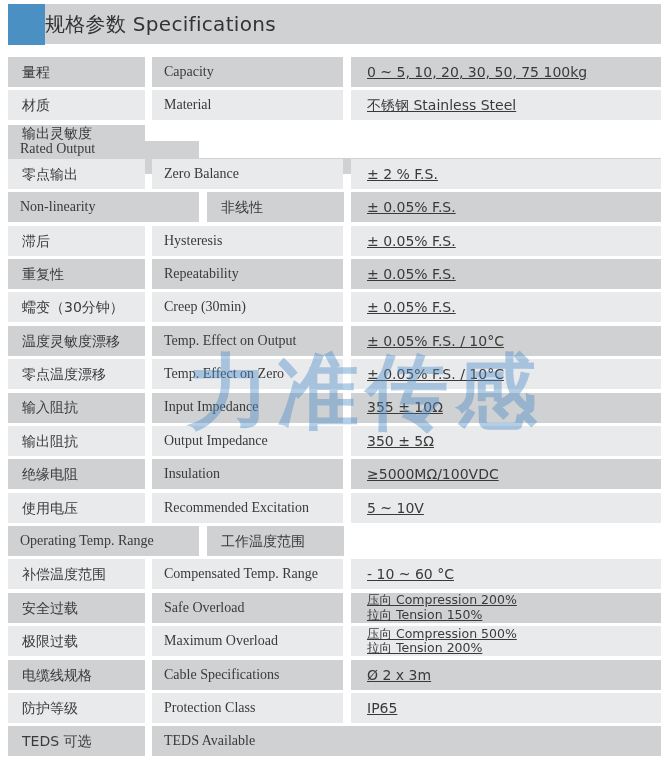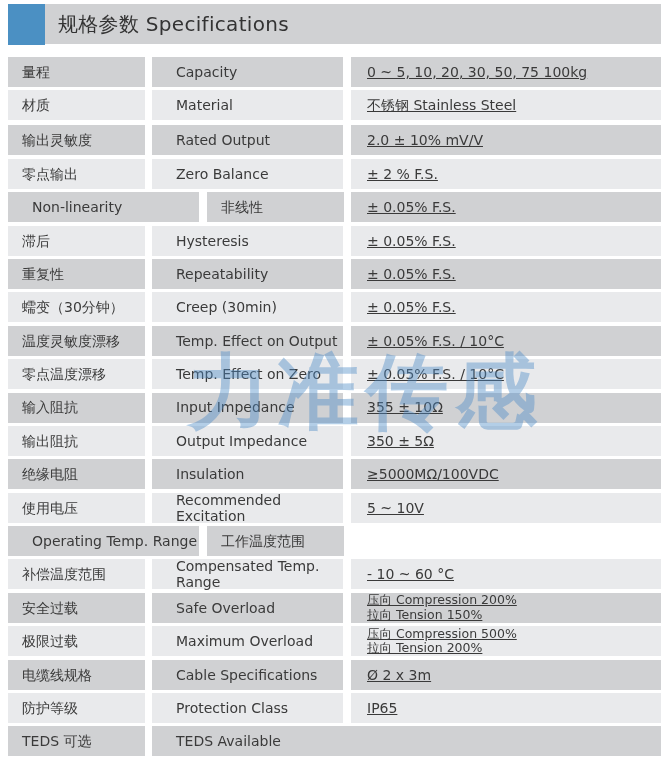--- a/index.html
+++ b/index.html
@@ -32,21 +32,20 @@
     width: 37px;
     height: 41px;
     background: var(--accent, #4b90c3);
     flex: 0 0 auto;
   }
   .header-bar {
     flex: 1;
     background: var(--row-dark, #d0d1d3);
     display: flex;
     align-items: center;
-    padding-left: 13px;
   }
   .page-title {
     margin: 0;
     font-size: 20px;
     font-weight: 500;
     color: #333333;
     letter-spacing: 0.3px;
     white-space: nowrap;
   }
   
@@ -56,40 +55,42 @@
     top: 57px;
     right: 3px;
   }
   .row {
     display: flex;
     height: 30px;
     margin-bottom: 3.4px;
   }
   .row.gap-before {
     margin-top: 5px;
+    flex-direction: column;
   }
   .cell {
     display: flex;
     align-items: center;
     box-sizing: border-box;
     font-size: 14px;
     line-height: 1.15;
     white-space: pre-line;
   }
   .c1 {
     width: 137px;
     margin-right: 7px;
     padding-left: 14px;
     flex: 0 0 auto;
   }
   .c2 {
     width: 191px;
     margin-right: 8px;
-    padding-left: 24px;
+    padding-left: 12px;
     flex: 0 0 auto;
+    font-family: Liberation Serif, serif;
   }
   .c3 {
     flex: 1 1 auto;
     padding-left: 16px;
     text-decoration: underline;
   }
   .c3.small {
     font-size: 12.5px;
   }
   .row.dark .cell  { background: var(--row-dark, #d0d1d3); }

